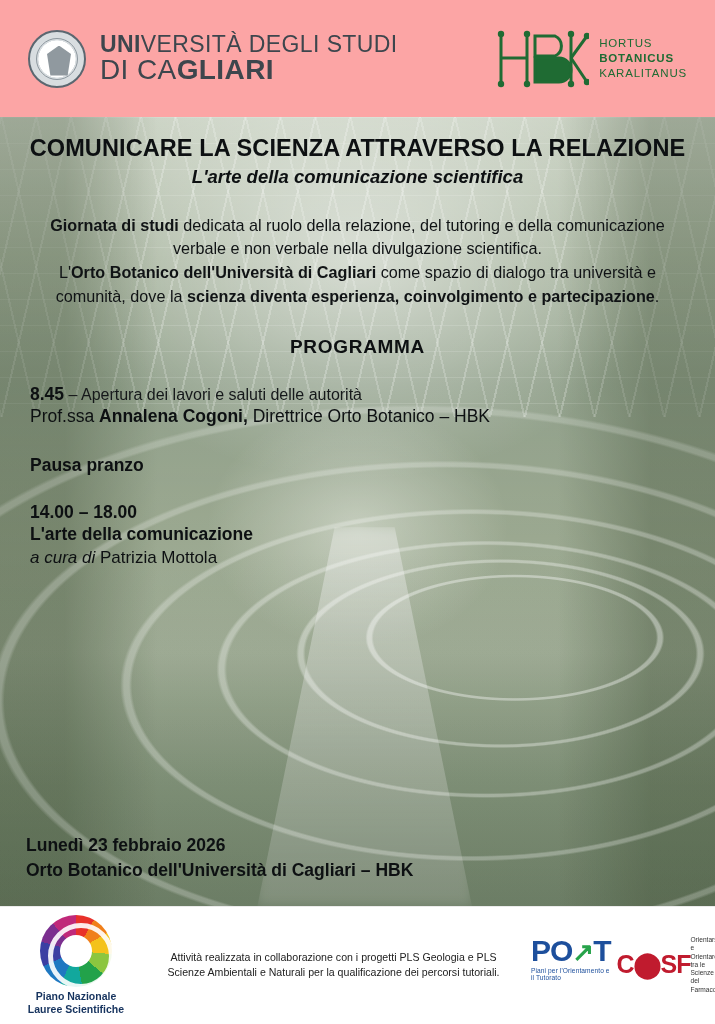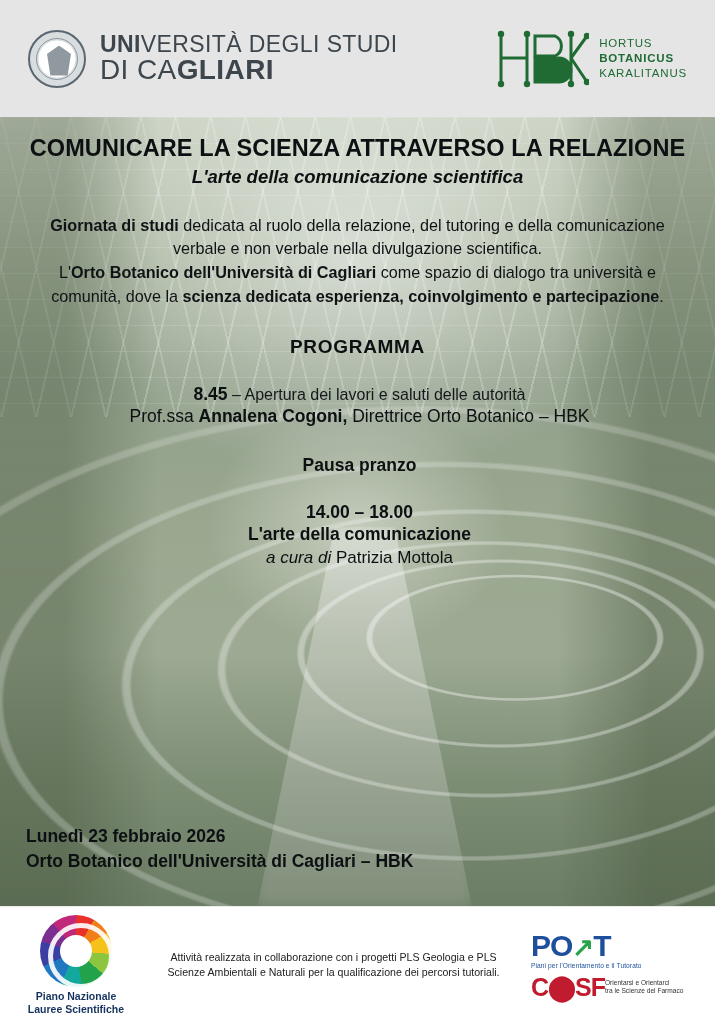--- a/index.html
+++ b/index.html
@@ -22,21 +22,21 @@
     height: 1024px;
     background: #ffffff;
     display: flex;
     flex-direction: column;
   }
 
   
   .header {
     position: relative;
     height: 117px;
-    background: #e5e5e5;
+    background: #fca5a5;
     display: flex;
     align-items: center;
     padding: 0 28px;
     z-index: 5;
     flex: 0 0 auto;
   }
   .unica-logo {
     display: flex;
     align-items: center;
     gap: 14px;
@@ -209,21 +209,21 @@
     font-weight: 700;
     letter-spacing: .7px;
     margin-top: 28px;
     color: #0d1012;
   }
 
   .slots {
     margin-top: 26px;
     padding-left: 4px;
   }
-  .slot { margin-bottom: 26px; text-align: center; }
+  .slot { margin-bottom: 26px; }
   .slot-time {
     font-size: 17.5px;
     font-weight: 700;
     color: #0d1012;
   }
   .slot-line {
     font-size: 17.5px;
     color: #0d1012;
     line-height: 1.35;
   }
@@ -240,21 +240,21 @@
     line-height: 1.35;
   }
   .slot-cura i { font-style: italic; }
 
   .slot-inline .slot-time { display: inline; }
   .slot-inline .slot-rest { display: inline; font-weight: 400; }
 
   .footer-lines {
     position: absolute;
     left: 26px;
-    bottom: 32px;
+    bottom: 23px;
     font-size: 17.5px;
     font-weight: 700;
     line-height: 1.42;
     color: #0d1012;
   }
 
   
   .bottom {
     position: relative;
     height: 118px;
@@ -309,21 +309,21 @@
     text-align: center;
     font-size: 10.6px;
     line-height: 1.45;
     color: #222;
     padding: 0 10px;
   }
   .right-logos {
     width: 168px;
     flex: 0 0 auto;
     display: flex;
-    flex-direction: column;
+    flex-direction: row;
     gap: 6px;
     align-items: flex-start;
   }
   .pot-row { display: flex; flex-direction: column; }
   .pot-mark {
     font-size: 30px;
     font-weight: 700;
     color: #1d4f9c;
     letter-spacing: -1px;
     line-height: 1;
@@ -419,21 +419,21 @@
     <div class="bg-contours"></div>
     <div class="bg-veil"></div>
 
     <div class="content">
 
       <div class="title">COMUNICARE LA SCIENZA ATTRAVERSO LA RELAZIONE</div>
       <div class="subtitle">L'arte della comunicazione scientifica</div>
 
       <div class="intro">
         <div><b>Giornata di studi</b><span> dedicata al ruolo della relazione, del tutoring e della comunicazione verbale e non verbale nella divulgazione scientifica.</span></div>
-        <div><span>L'</span><b>Orto Botanico dell'Università di Cagliari</b><span> come spazio di dialogo tra università e comunità, dove la </span><b>scienza dedicata esperienza, coinvolgimento e partecipazione</b><span>.</span></div>
+        <div><span>L'</span><b>Orto Botanico dell'Università di Cagliari</b><span> come spazio di dialogo tra università e comunità, dove la </span><b>scienza diventa esperienza, coinvolgimento e partecipazione</b><span>.</span></div>
       </div>
 
       <div class="programma">PROGRAMMA</div>
 
       <div class="slots">
 
         <div class="slot slot-inline">
           <div>
             <span class="slot-time">8.45</span><span class="slot-rest"> – Apertura dei lavori e saluti delle autorità</span>
           </div>

